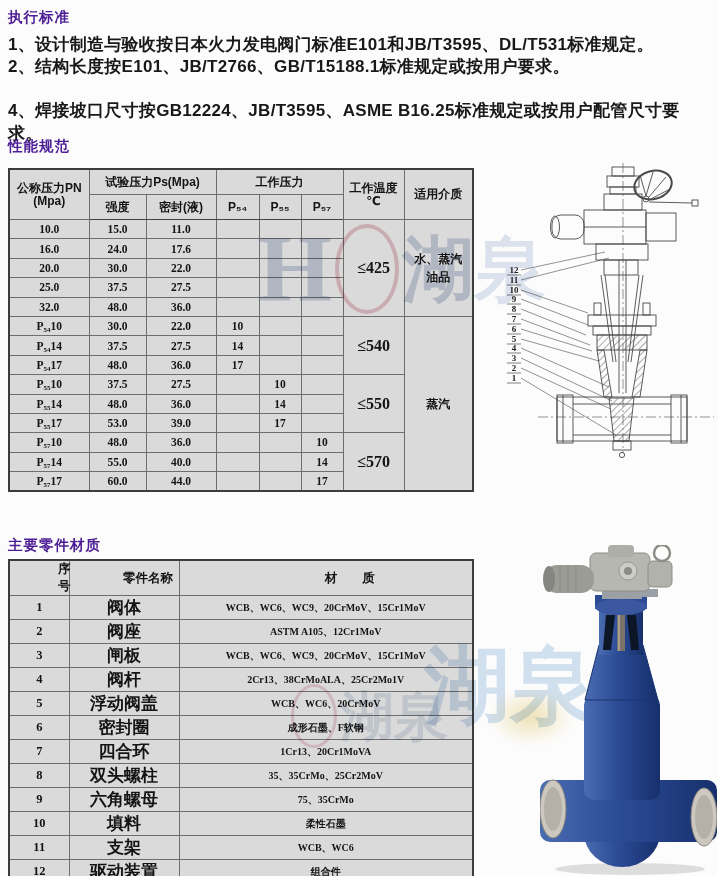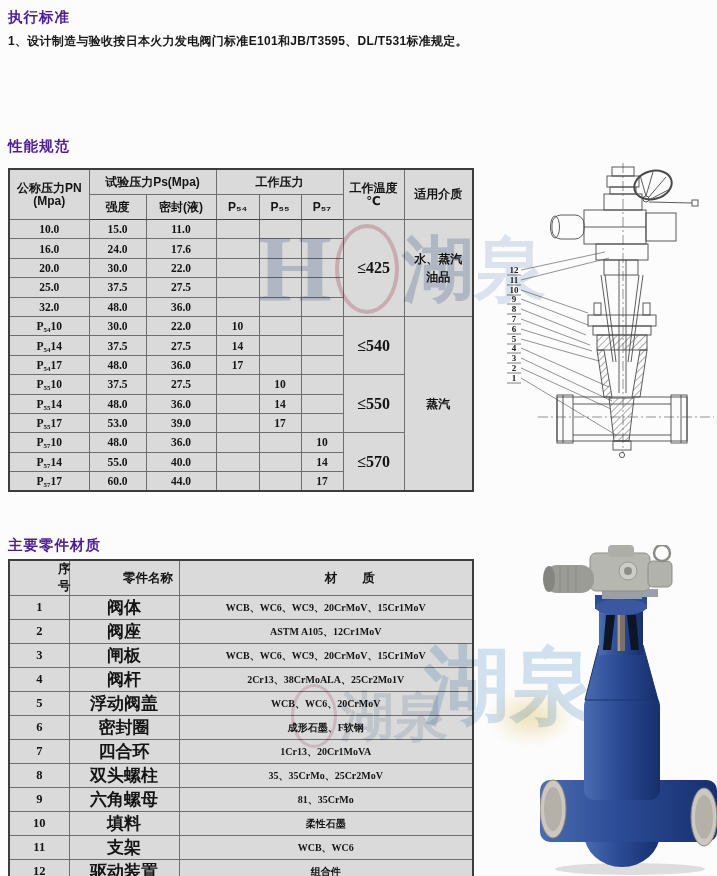--- a/index.html
+++ b/index.html
@@ -1,20 +1,20 @@
 <!DOCTYPE html>
 <html><head>
 <meta charset="utf-8">
 <style>
   html,body{margin:0;padding:0;}
   .page{position:relative;width:717px;height:876px;background:#fcfcfc;overflow:hidden;
         font-family:"Liberation Sans","DejaVu Sans",sans-serif;color:#141414;}
   
   .sec-title{position:absolute;left:8px;font-size:14.5px;font-weight:bold;letter-spacing:1px;color:#4c1d95;}
-  .std-item{position:absolute;left:8px;width:702px;font-size:12px;font-weight:bold;letter-spacing:.3px;color:#181818;}
+  .std-item{position:absolute;left:8px;width:702px;font-size:17px;font-weight:bold;letter-spacing:.3px;color:#181818;}
   
   table.gridtbl{position:absolute;left:8px;border-collapse:collapse;table-layout:fixed;
         background:#dadada;border:2px solid #3c3c3c;}
   table.gridtbl th,table.gridtbl td{border:1px solid #6e6e6e;text-align:center;vertical-align:middle;padding:0;}
   .perf{top:168px;width:464px;}
   .perf thead th{height:24px;font-size:12px;font-weight:bold;line-height:13px;}
   .perf thead tr:last-child th{border-bottom:1.5px solid #444;margin-left:12px;}
   .perf tbody td{height:18.4px;font-family:"Liberation Serif","DejaVu Serif",serif;
         font-weight:bold;font-size:11.5px;}
   .perf tbody td.temp{font-family:"Liberation Serif","DejaVu Serif",serif;font-size:16px;}
@@ -45,20 +45,22 @@
   .wm-glow{position:absolute;left:488px;top:688px;width:86px;height:58px;z-index:2;
         background:radial-gradient(closest-side,#ead9a0,rgba(234,217,160,0));filter:blur(3px);opacity:.75;}
 </style>
 </head>
 <body>
 
 <div class="page">
 
   <div class="sec-title" style="top:8px">执行标准</div>
   <div class="std-item" style="top:33px">1、设计制造与验收按日本火力发电阀门标准E101和JB/T3595、DL/T531标准规定。</div>
+  <div class="std-item" style="top:55px">2、结构长度按E101、JB/T2766、GB/T15188.1标准规定或按用户要求。</div>
+  <div class="std-item" style="top:99px">4、焊接坡口尺寸按GB12224、JB/T3595、ASME B16.25标准规定或按用户配管尺寸要求。</div>
 
   <div class="sec-title" style="top:137px">性能规范</div>
 
   <table class="gridtbl perf" id="perf">
     <colgroup>
       <col style="width:80px">
         <col style="width:57px">
         <col style="width:70px">
       <col style="width:43px">
         <col style="width:42px">
@@ -387,21 +389,21 @@
           <td>1Cr13、20Cr1MoVA</td>
         </tr>
         <tr>
           <td>8</td>
           <td>双头螺柱</td>
           <td>35、35CrMo、25Cr2MoV</td>
         </tr>
         <tr>
           <td>9</td>
           <td>六角螺母</td>
-          <td>81、35CrMo</td>
+          <td>75、35CrMo</td>
         </tr>
         <tr>
           <td>10</td>
           <td>填料</td>
           <td>柔性石墨</td>
         </tr>
         <tr>
           <td>11</td>
           <td>支架</td>
           <td>WCB、WC6</td>

